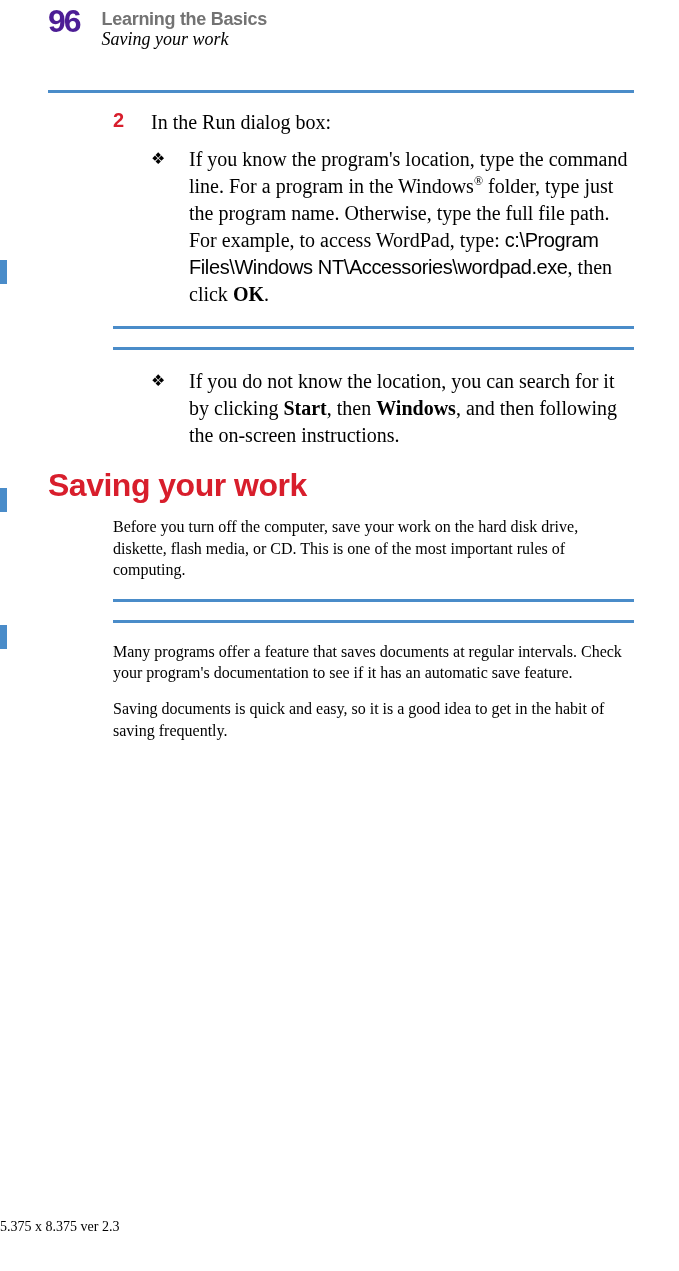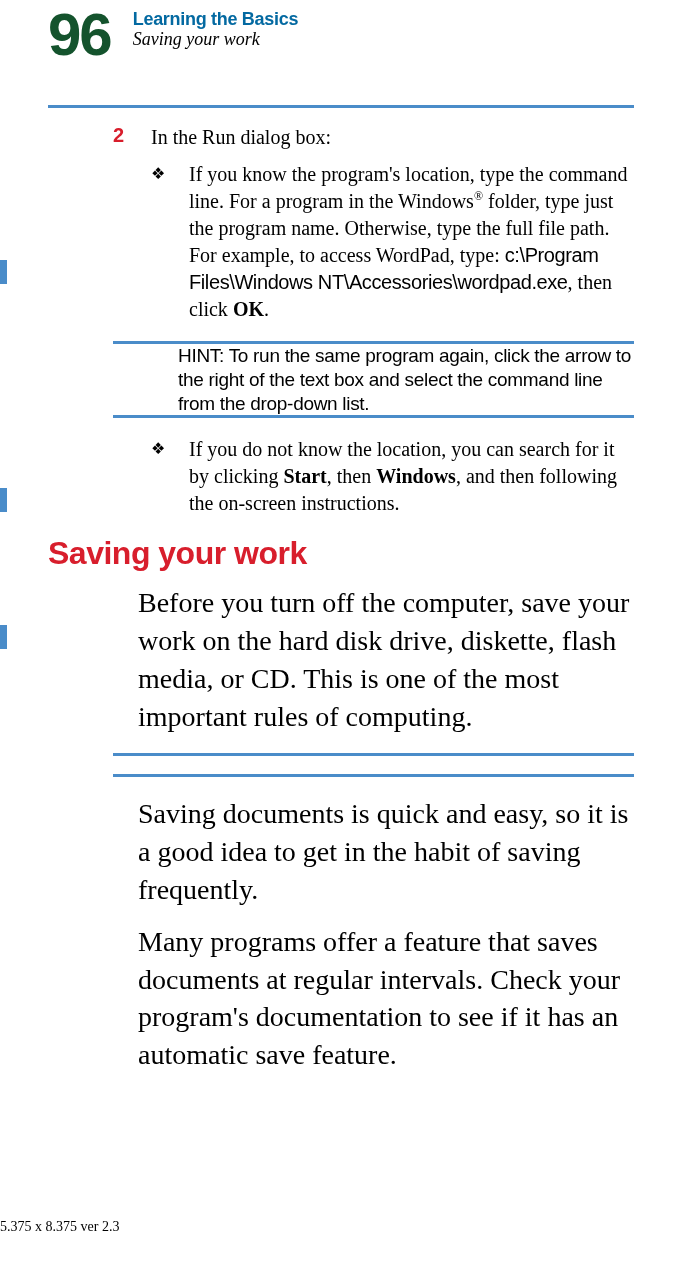--- a/index.html
+++ b/index.html
@@ -13,37 +13,37 @@
   }
   .page {
     padding: 5px 45px 0 48px;
   }
   .header {
     display: flex;
     align-items: flex-start;
     margin-bottom: 12px;
   }
   .page-number {
-    color: #14532d;
-    font-family: Arial, Helvetica, sans-serif;
-    font-weight: bold;
-    font-size: 60px;
+    color: #4c1d95;
+    font-family: Arial, Helvetica, sans-serif;
+    font-weight: bold;
+    font-size: 32px;
     line-height: 1;
     margin-right: 22px;
     letter-spacing: -2px;
   }
   .header-text {
     padding-top: 4px;
   }
   .chapter-title {
     font-family: Arial, Helvetica, sans-serif;
     font-weight: bold;
     font-size: 18px;
     font-stretch: condensed;
-    color: #0369a1;
+    color: #737373;
     letter-spacing: -0.3px;
   }
   .section-subtitle {
     font-family: Georgia, 'Times New Roman', serif;
     font-style: italic;
     font-size: 18px;
     color: #000;
     margin-top: -1px;
   }
   .rule-blue {
@@ -118,24 +118,23 @@
   .section-heading {
     font-family: Arial, Helvetica, sans-serif;
     font-weight: bold;
     color: #d81e2c;
     font-size: 32px;
     margin: 18px 0 12px -65px;
     font-stretch: condensed;
     letter-spacing: -0.5px;
   }
   .para {
-    font-size: 28px;
+    font-size: 16px;
     line-height: 1.35;
     margin-bottom: 14px;
-    margin-left: 25px;
   }
   .footer {
     position: absolute;
     bottom: 36px;
     left: 0;
     width: 100%;
     text-align: left;
     font-size: 14px;
     font-family: Georgia, serif;
   }
@@ -194,21 +193,20 @@
                 <rect x="4" y="16" width="40" height="20" fill="#fff" stroke="#000" stroke-width="2"></rect>
                 <path d="M4 16 Q24 -6 44 16" fill="#5aa6d8" stroke="#000" stroke-width="2"></path>
                 <ellipse cx="24" cy="14" rx="18" ry="5" fill="#fff" stroke="#000" stroke-width="1.5"></ellipse>
                 <circle cx="18" cy="12" r="2" fill="#ddd"></circle>
                 <circle cx="26" cy="11" r="2" fill="#ddd"></circle>
                 <circle cx="32" cy="13" r="2" fill="#ddd"></circle>
                 <rect x="21" y="22" width="6" height="5" fill="#000"></rect>
               </svg>
           </span>
         </div>
-        <div class="note-text" style="padding-left:65px"><span>HINT: </span><span>To run the same program again, click the arrow to the right of the text box and select the command line from the drop-down list.</span></div>
       </div>
       <div class="note-rule"></div>
     </div>
 
     <div class="bullet-list">
       <div class="bullet-item">
         <div class="bullet-glyph">❖</div>
         <div class="bullet-text"><span>If you do not know the location, you can search for it by clicking </span><b>Start</b><span>, then </span><b>Windows</b><span>, and then following the on-screen instructions.</span></div>
       </div>
     </div>
@@ -226,18 +224,18 @@
                 <path d="M30 6 a8 8 0 0 1 8 14 l-4 -4 -5 5 4 4 a8 8 0 0 1 -14 -8 L6 30 l6 6 13-13 z" fill="#5aa6d8" stroke="#000" stroke-width="2"></path>
                 <circle cx="12" cy="36" r="6" fill="#fff" stroke="#000" stroke-width="2"></circle>
                 <circle cx="12" cy="36" r="2" fill="#000"></circle>
               </svg>
           </span>
         </div>
       </div>
       <div class="note-rule"></div>
     </div>
 
+    <div class="para">Many programs offer a feature that saves documents at regular intervals. Check your program's documentation to see if it has an automatic save feature.</div>
     <div class="para">Saving documents is quick and easy, so it is a good idea to get in the habit of saving frequently.</div>
-    <div class="para">Many programs offer a feature that saves documents at regular intervals. Check your program's documentation to see if it has an automatic save feature.</div>
   </div>
 </div>
 
 <div class="footer">5.375 x 8.375 ver 2.3</div>
 
 </body></html>

